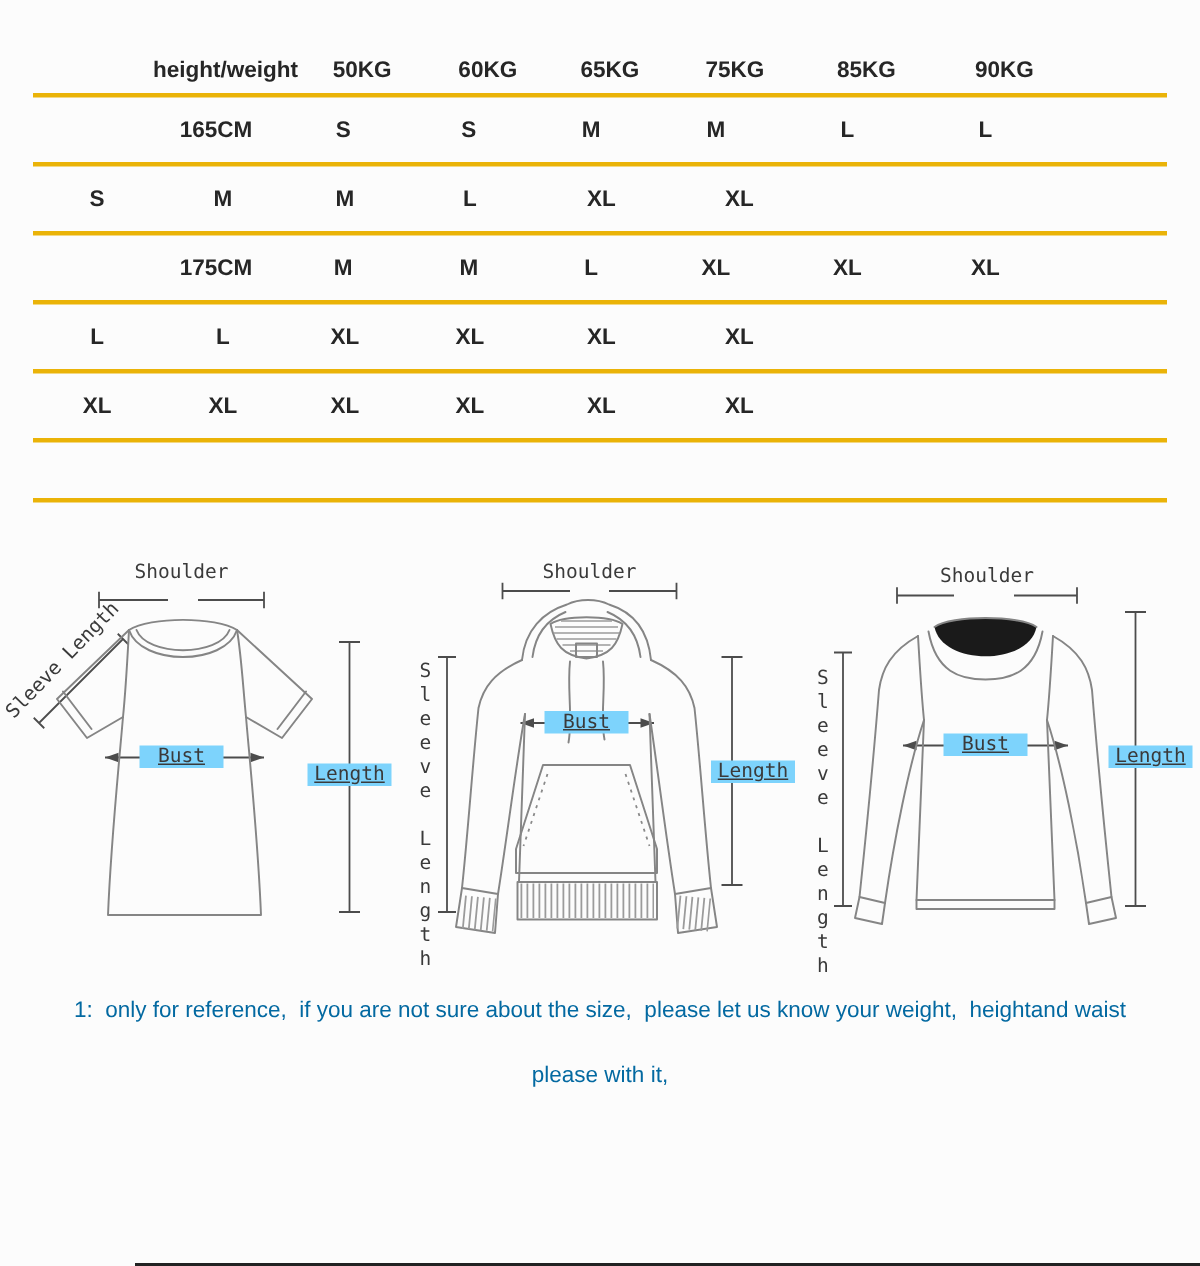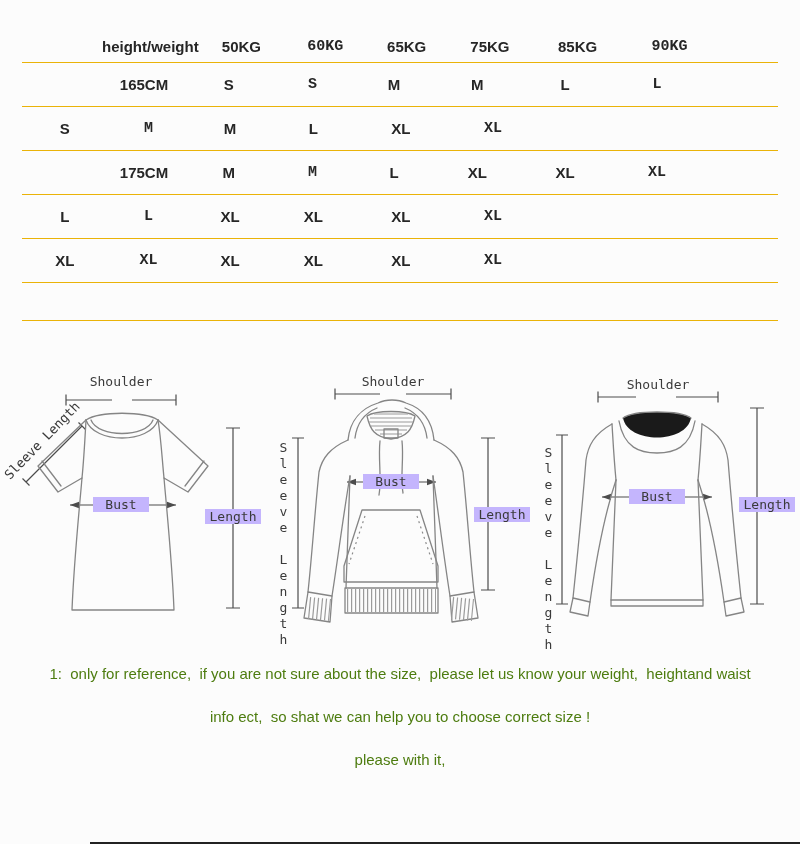--- a/index.html
+++ b/index.html
@@ -3,56 +3,56 @@
 <meta charset="utf-8">
 <style>
   html,body{margin:0;padding:0;}
   body{
     width:800px;height:844px;position:relative;overflow:hidden;
     background:#fcfcfc;
     font-family:"Liberation Sans",sans-serif;
   }
   
   .size-table{position:absolute;left:22px;top:30px;width:756px;}
-  .t-row{display:flex;align-items:center;border-bottom:1px solid #eab308;
+  .t-row{display:flex;align-items:center;border-bottom:3px solid #eab308;
          font-weight:bold;color:#262626;}
   .t-row.header{height:32px;font-size:15px;}
   .t-row.data{height:43px;font-size:15px;}
   .t-row.spacer{height:37px;}
   .cell{text-align:center;box-sizing:border-box;}
   .c0{flex:0 0 21.70%;padding-left:80px;}
   .c1{flex:0 0 11.31%;}
-  .c2{flex:0 0 10.85%;font-family:Liberation Mono, monospace;}
+  .c2{flex:0 0 10.85%;}
   .c3{flex:0 0 10.71%;}
   .c4{flex:0 0 11.31%;}
   .c5{flex:0 0 11.90%;}
-  .c6{flex:0 0 12.43%;font-family:Liberation Mono, monospace;}
+  .c6{flex:0 0 12.43%;}
   .c7{flex:0 0 9.79%;}
   
   .diagrams{position:absolute;top:360px;left:0;width:743px;height:295px;}
   .diagram{position:absolute;top:0;height:295px;}
   #diagram-tshirt{left:0;width:270px;}
   #diagram-hoodie{left:270px;width:260px;}
   #diagram-longsleeve{left:530px;width:270px;}
   .diagram svg{position:absolute;left:0;top:0;}
   .dlabel{position:absolute;font-family:"DejaVu Sans Mono",monospace;
           font-size:13px;color:#3a3a3a;text-align:center;white-space:pre;}
-  .mask{background:#c4b5fd;}
+  .mask{background:#7dd3fc;text-decoration:underline;}
   .vert{writing-mode:vertical-rl;text-orientation:upright;letter-spacing:1px;}
   .rot{transform:rotate(-46deg);}
   .art{stroke:#858585;fill:none;stroke-width:1.3;stroke-linejoin:round;stroke-linecap:round;}
   .meas{stroke:#4c4c4c;stroke-width:1.2;fill:none;stroke-linecap:butt;}
   .arrowhead{fill:#4c4c4c;stroke:none;}
   .rib{stroke:#9a9a9a;stroke-width:1;fill:none;}
   .ribband{stroke:#9b9b9b;stroke-dasharray:1.2 2.8;fill:none;}
   .dots{stroke:#8a8a8a;stroke-width:1.2;stroke-dasharray:2 3.5;fill:none;}
   .neckfill{fill:#1a1a1a;stroke:none;}
   
   .notes{position:absolute;top:652px;left:0;width:800px;text-align:center;
-         font-size:15px;color:#4d7c0f;}
+         font-size:15px;color:#0369a1;}
   .note-line{height:43px;line-height:43px;white-space:pre;}
   
   .bottom-line{position:absolute;bottom:0;left:90px;width:710px;height:2px;background:#222;}
 </style>
 </head>
 <body>
 
 <div class="size-table">
   <div class="t-row header">
     <div class="cell c0">height/weight</div>
@@ -223,17 +223,16 @@
     <div class="dlabel" style="left:68px;top:17px;width:120px;">Shoulder</div>
     <div class="dlabel vert" style="left:8px;top:85px;width:18px;height:140px;">Sleeve Length</div>
     <div class="dlabel mask" style="left:99px;top:129px;width:56px;">Bust</div>
     <div class="dlabel mask" style="left:209px;top:137px;width:56px;">Length</div>
   </div>
 
 </div>
 
 <div class="notes">
   <div class="note-line">1:  only for reference,  if you are not sure about the size,  please let us know your weight,  heightand waist</div>
-  <div class="note-line">info ect,  so shat we can help you to choose correct size !</div>
   <div class="note-line">please with it,</div>
 </div>
 
 <div class="bottom-line"></div>
 
 </body></html>

